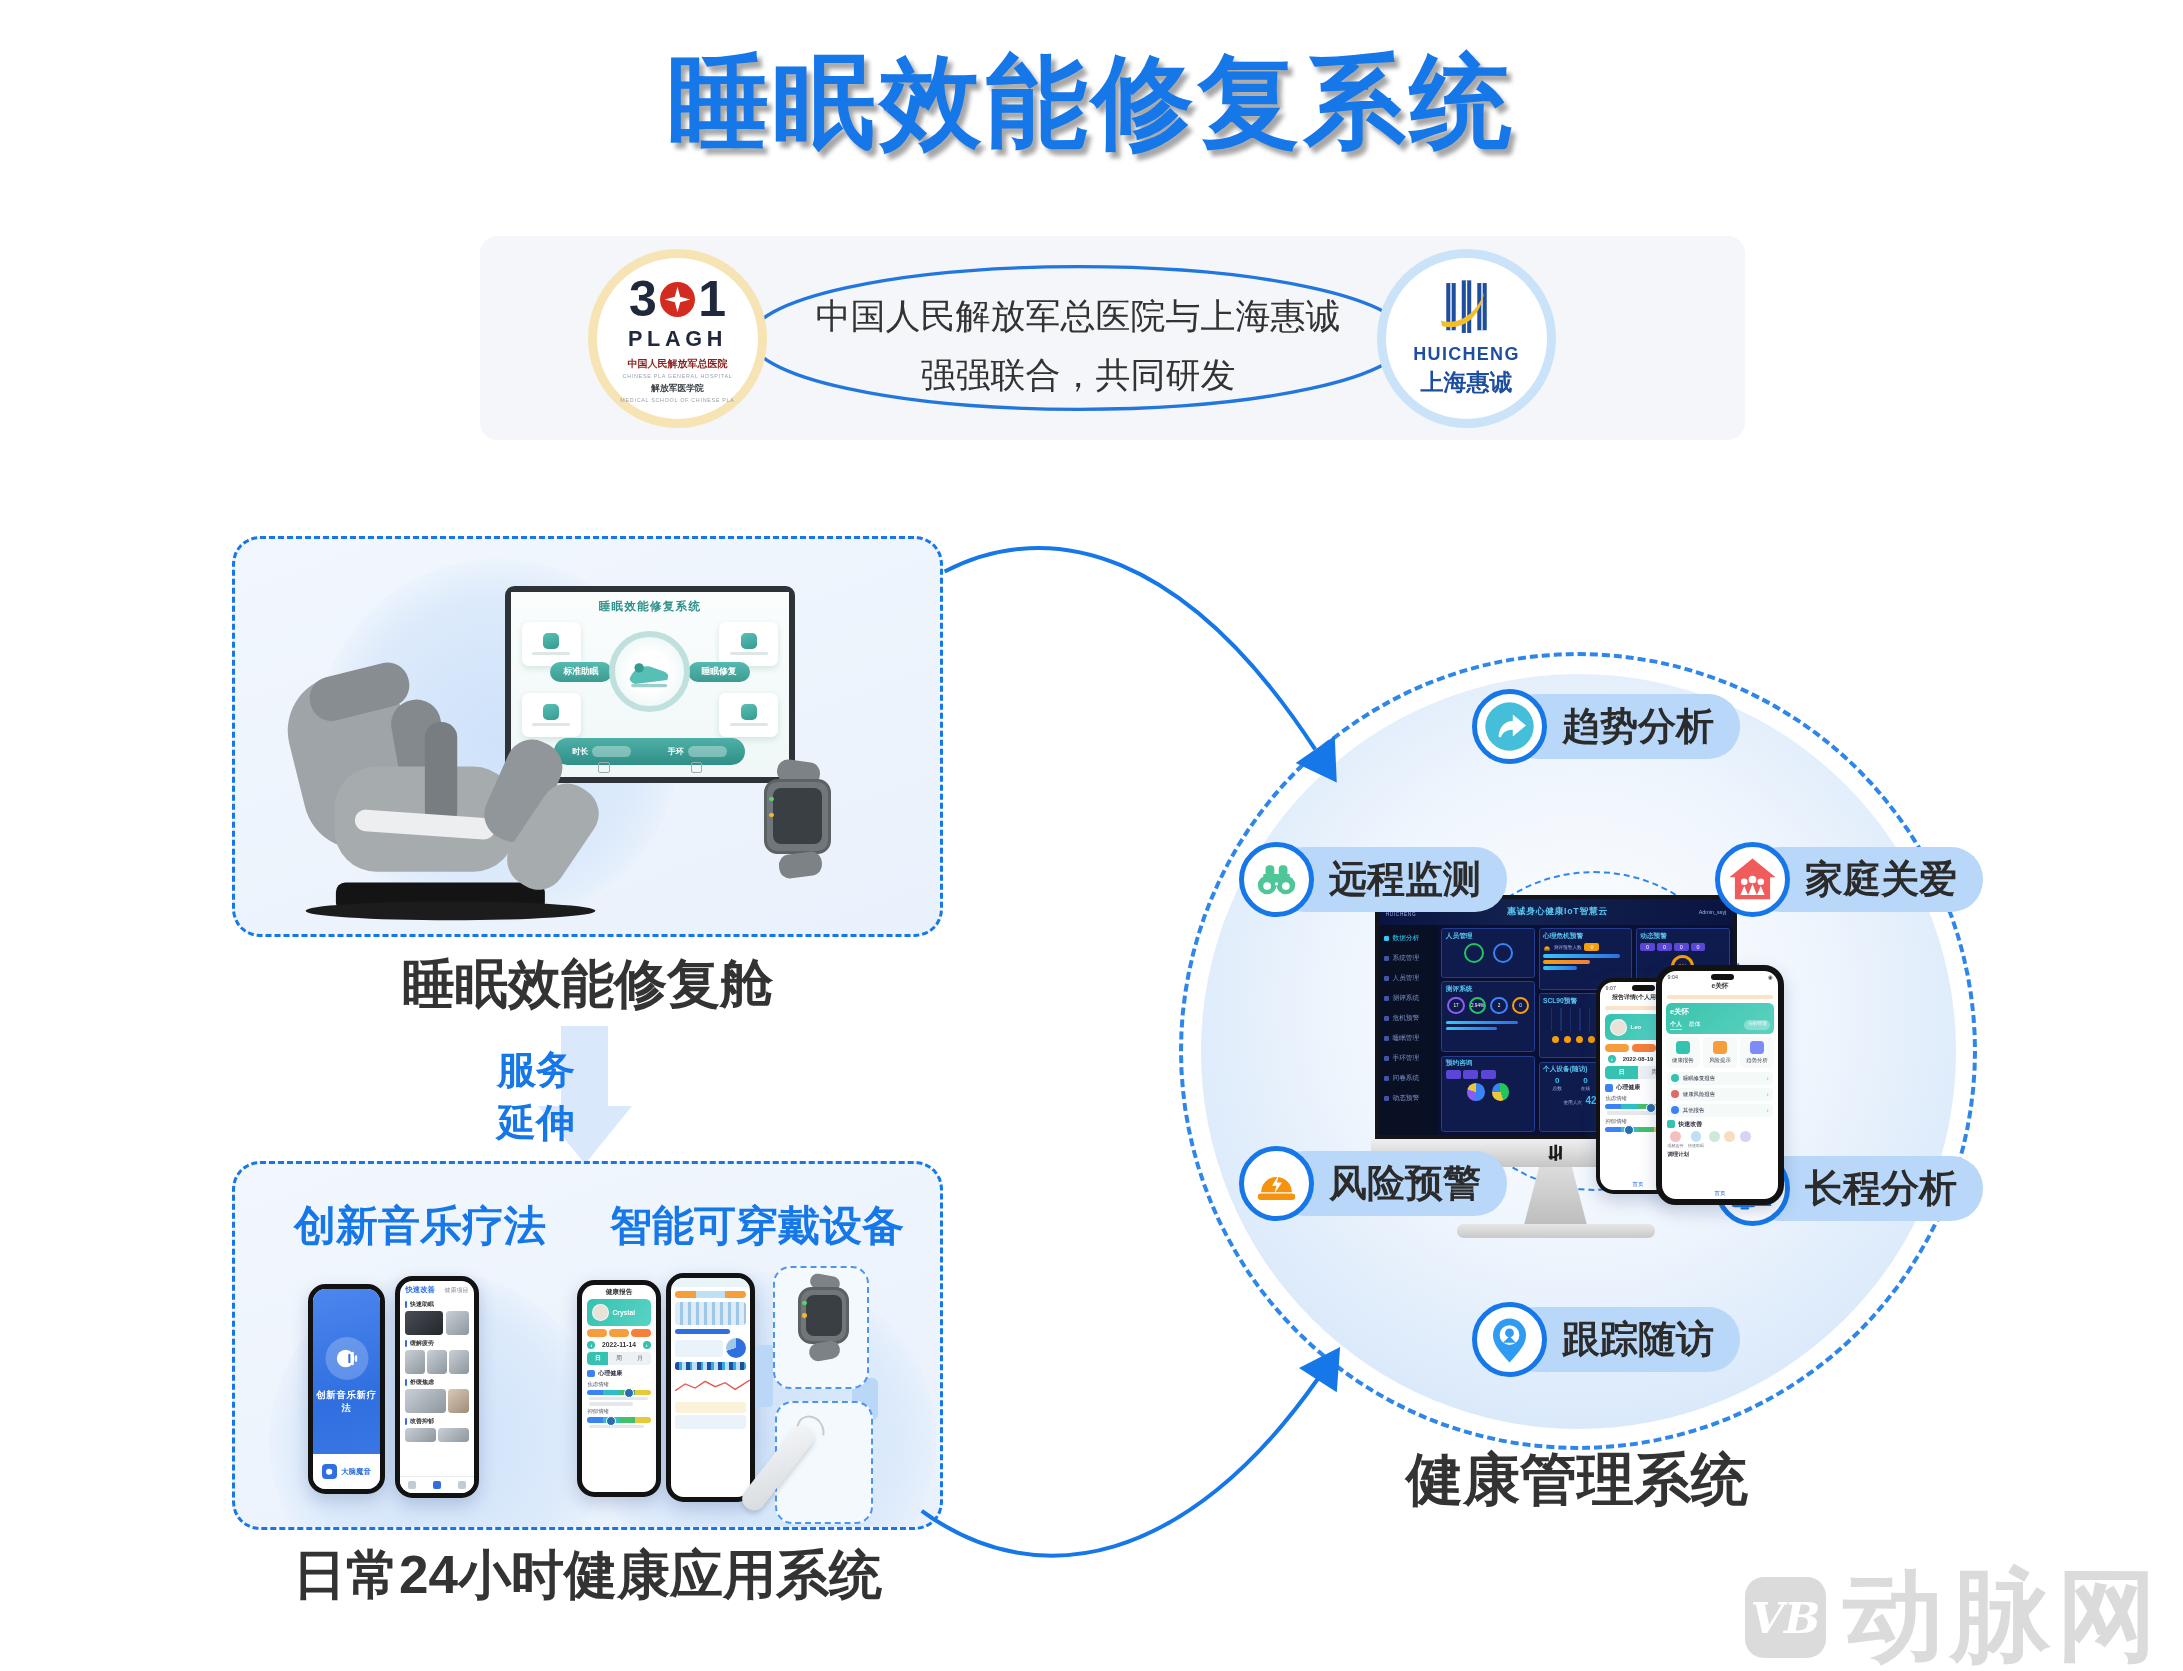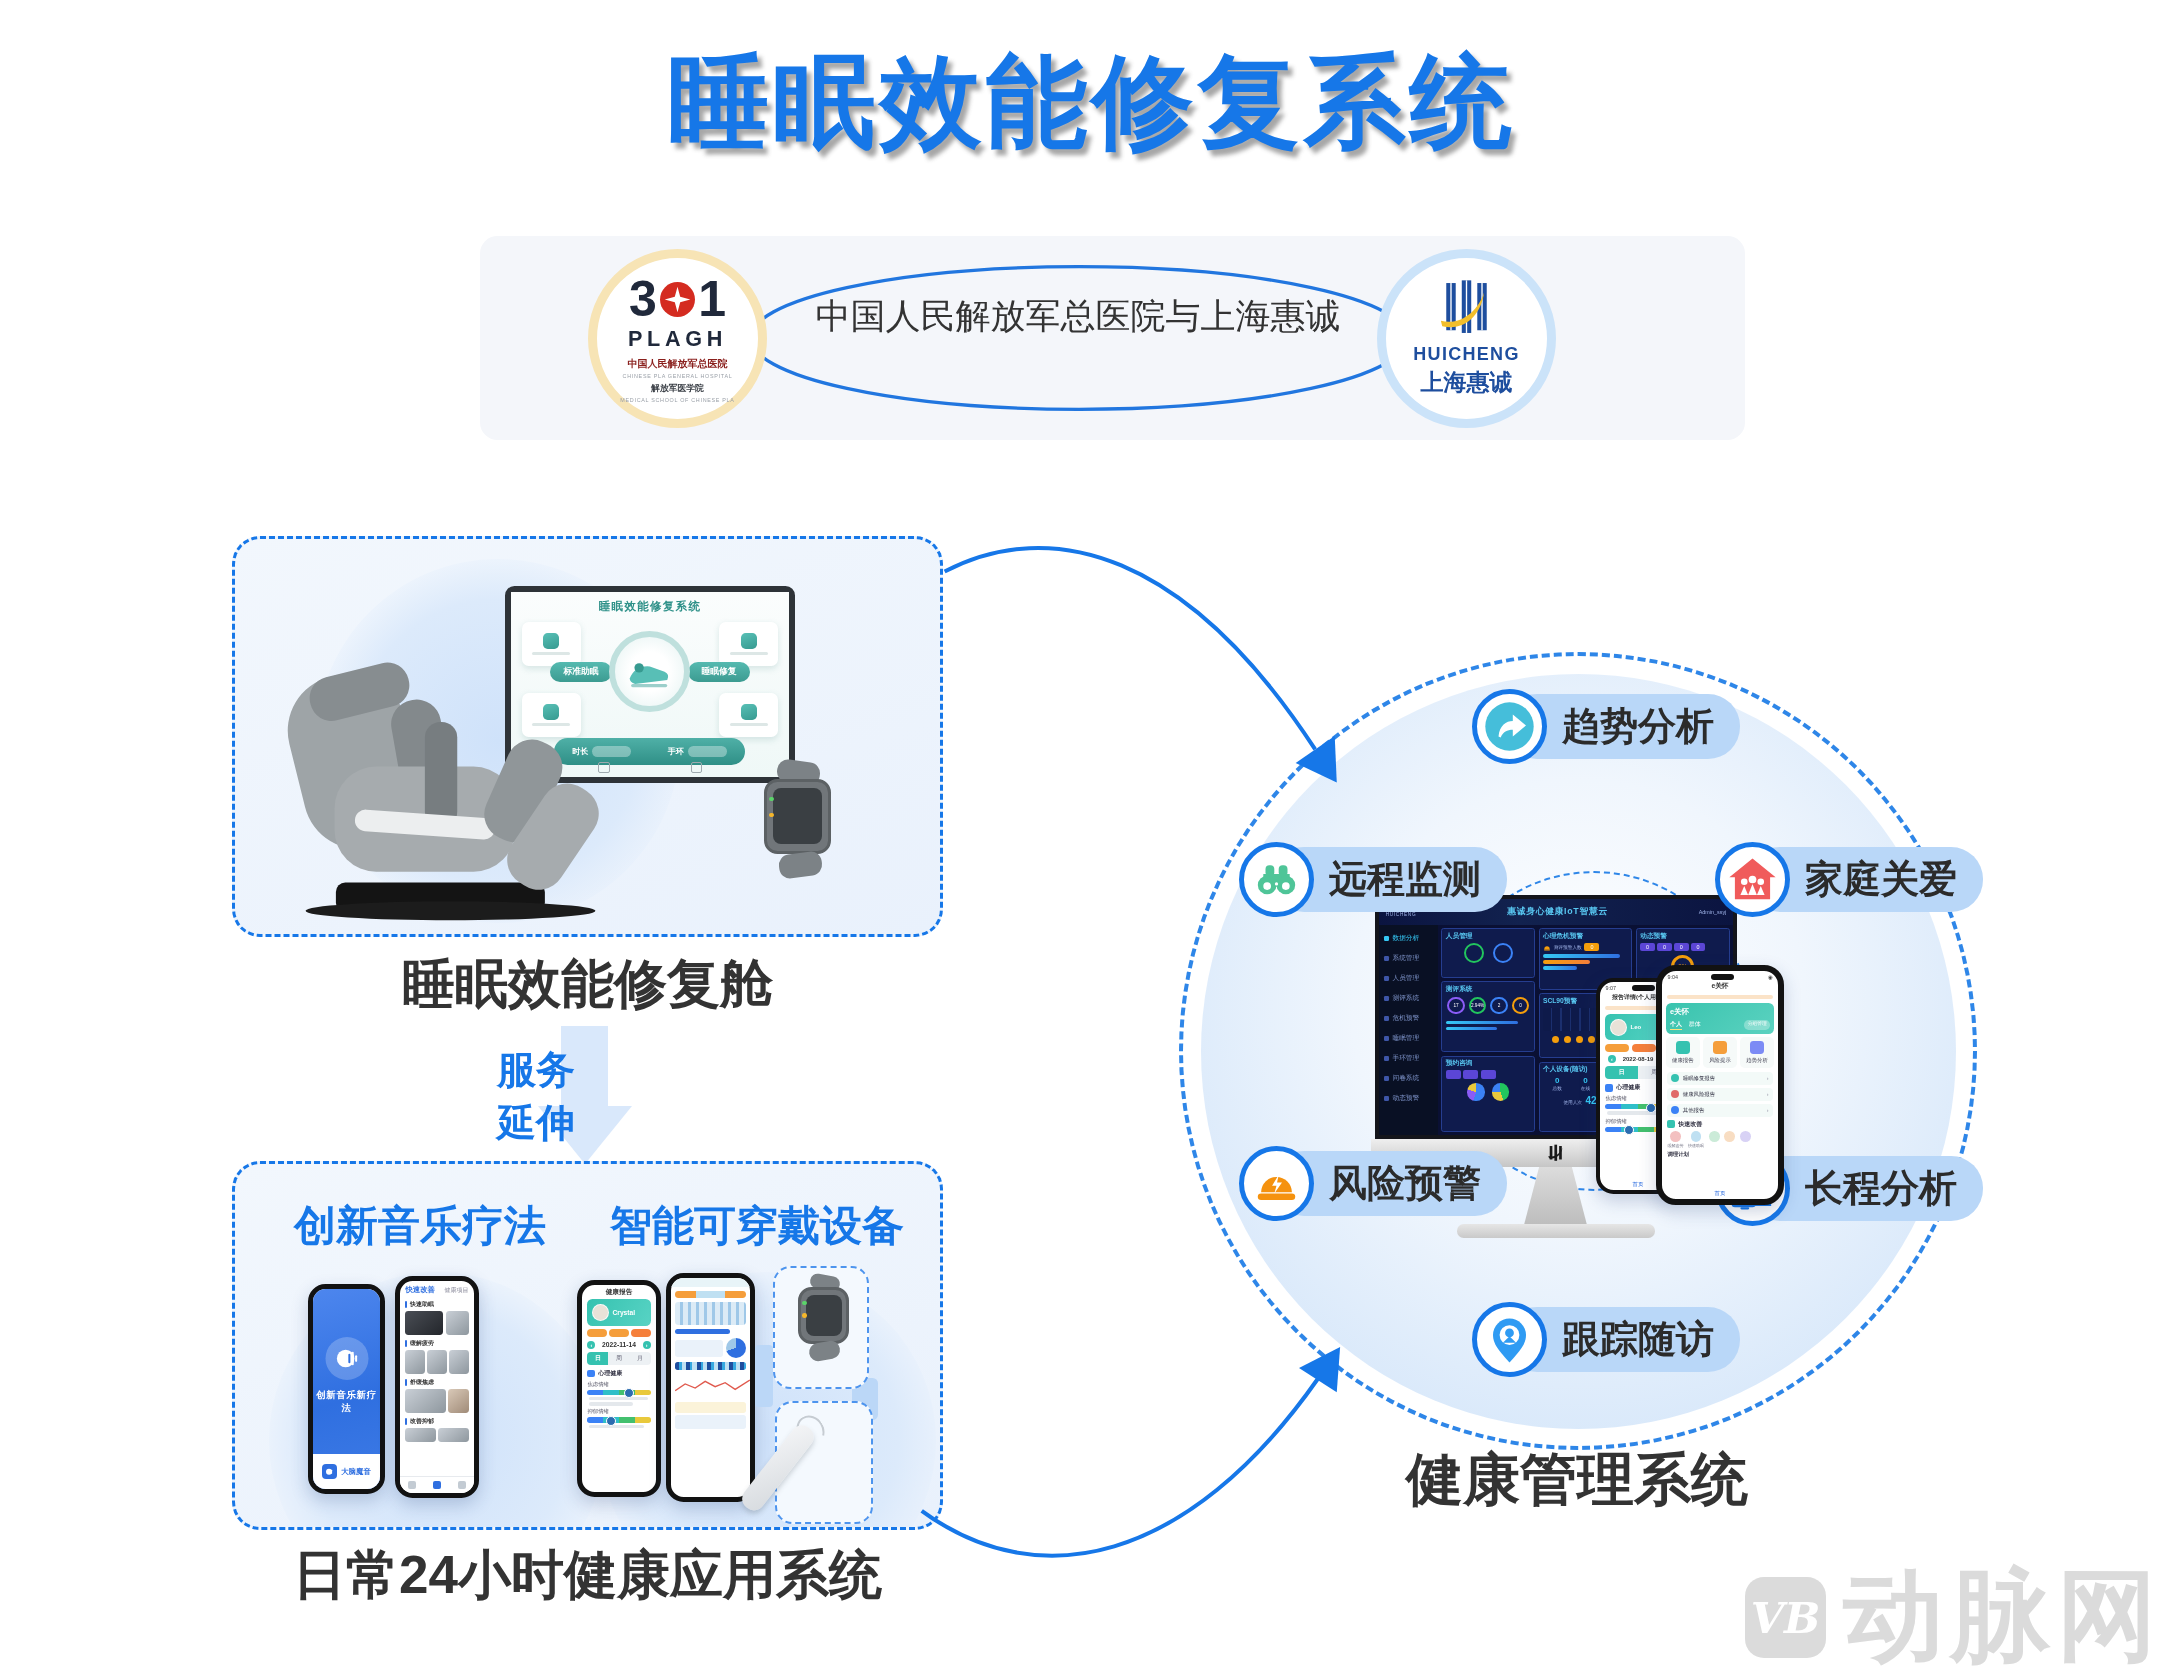--- a/index.html
+++ b/index.html
@@ -187,20 +187,21 @@
 <body>
 
 <div class="abs main-title">睡眠效能修复系统</div>
 
 <div class="abs banner"></div>
 <svg class="abs banner-ellipse" viewBox="0 0 986 220">
   <ellipse cx="493" cy="110" rx="488" ry="106" fill="none" stroke="#2176DF" stroke-width="5"></ellipse>
 </svg>
 <div class="abs banner-text">
   <div>中国人民解放军总医院与上海惠诚</div>
+  <div>强强联合，共同研发</div>
 </div>
 
 <div class="abs logo-circle plagh-circle">
   <div class="plagh-digits">
     <span>3</span>
     <svg width="39" height="39" viewBox="0 0 58 58">
       <circle cx="29" cy="29" r="26" fill="#D42B20"></circle>
       <path d="M29 10 L33 25 L48 29 L33 33 L29 48 L25 33 L10 29 L25 25 Z" fill="#fff"></path>
     </svg>
     <span>1</span>

